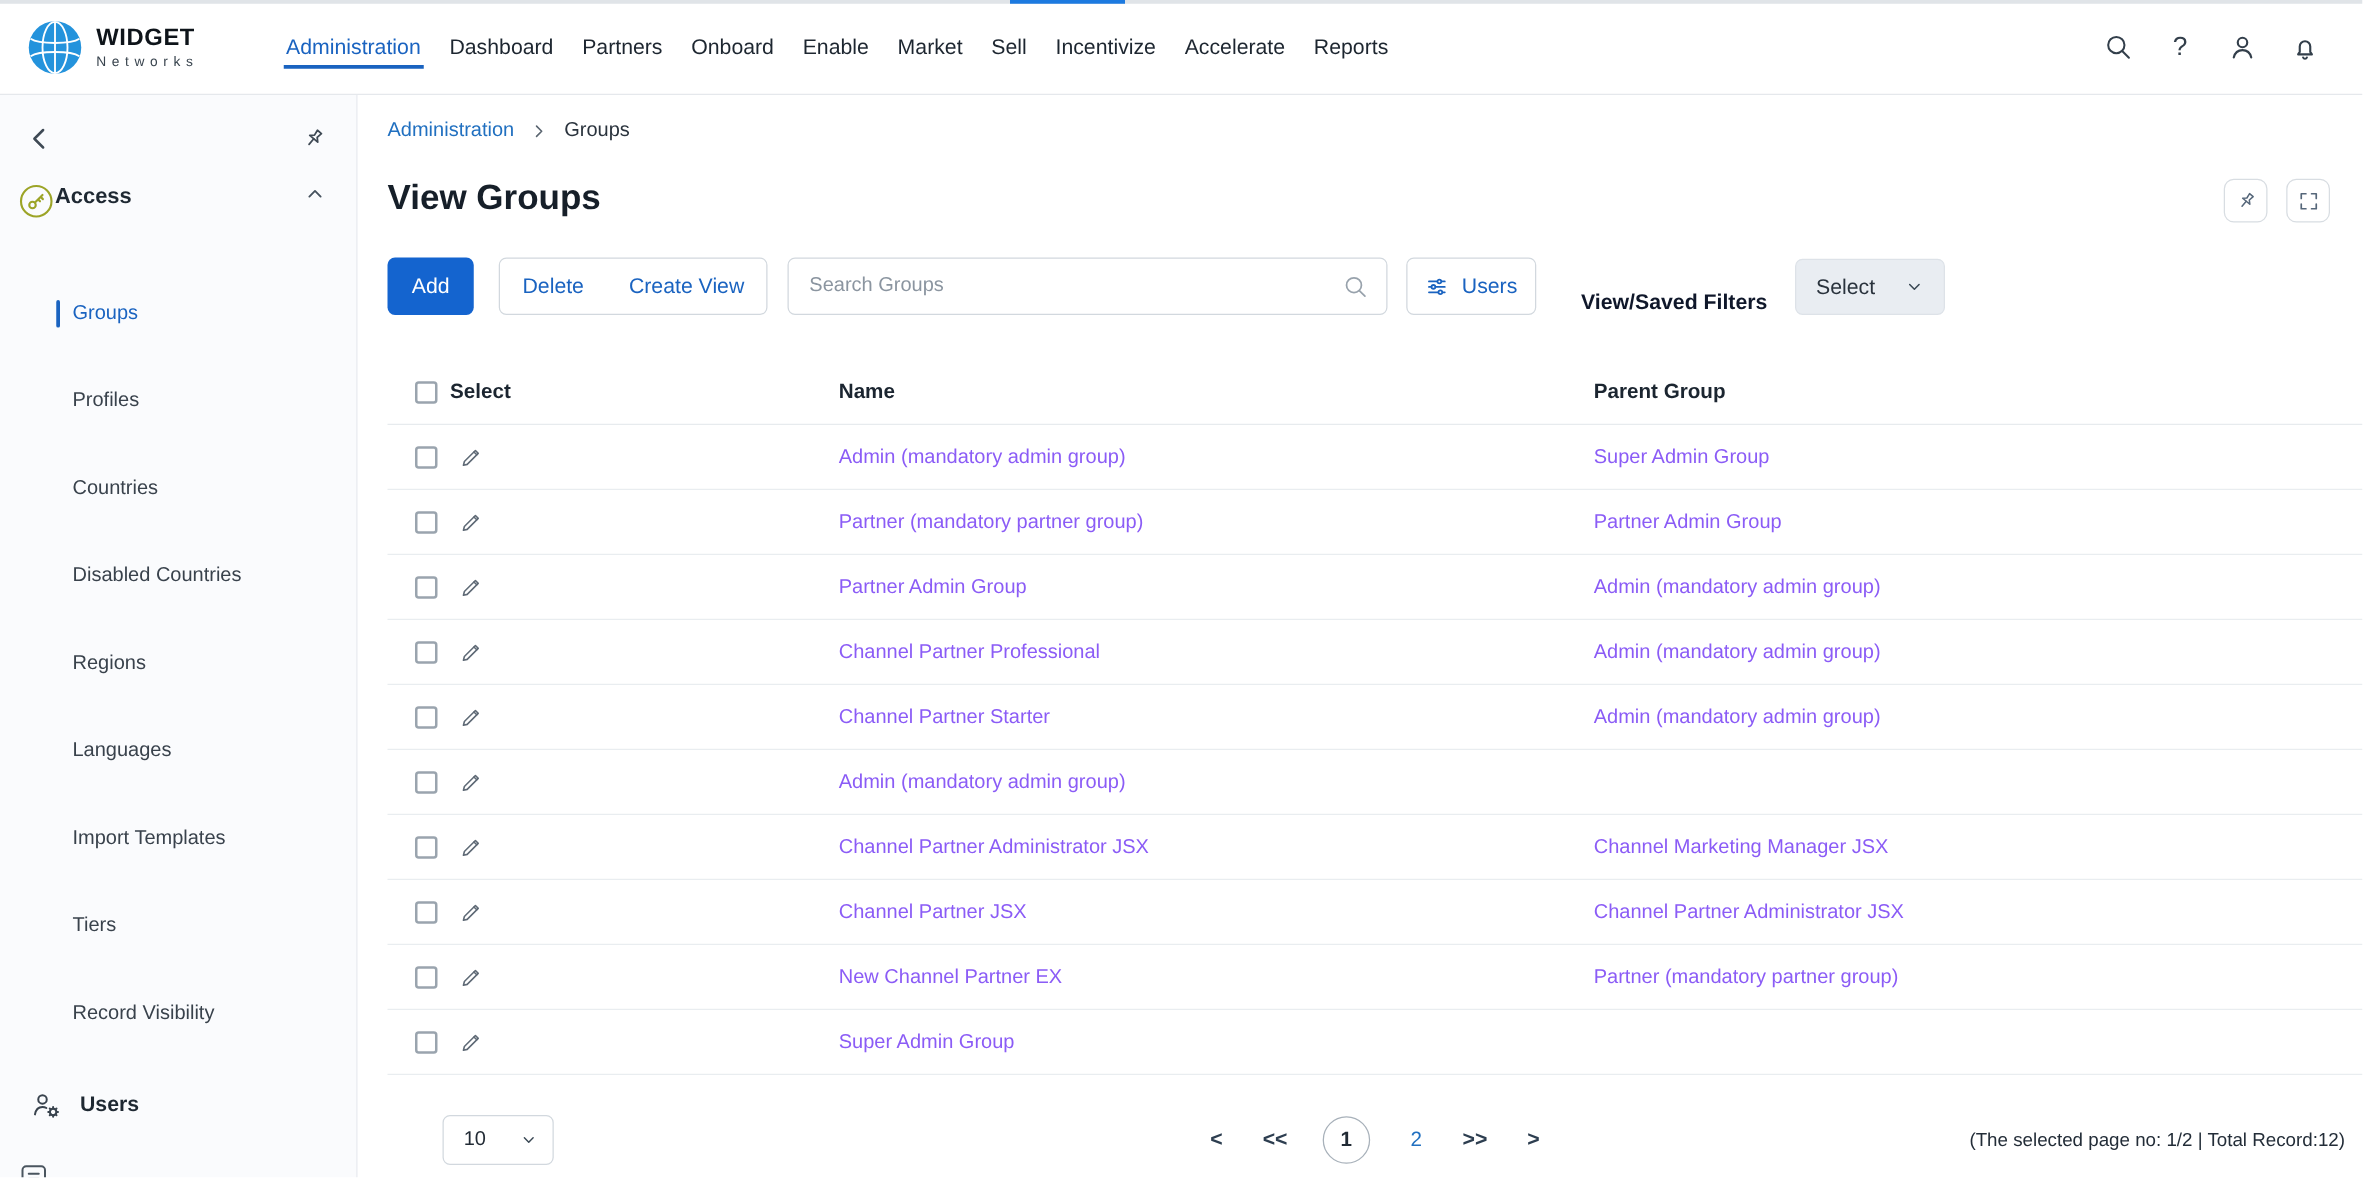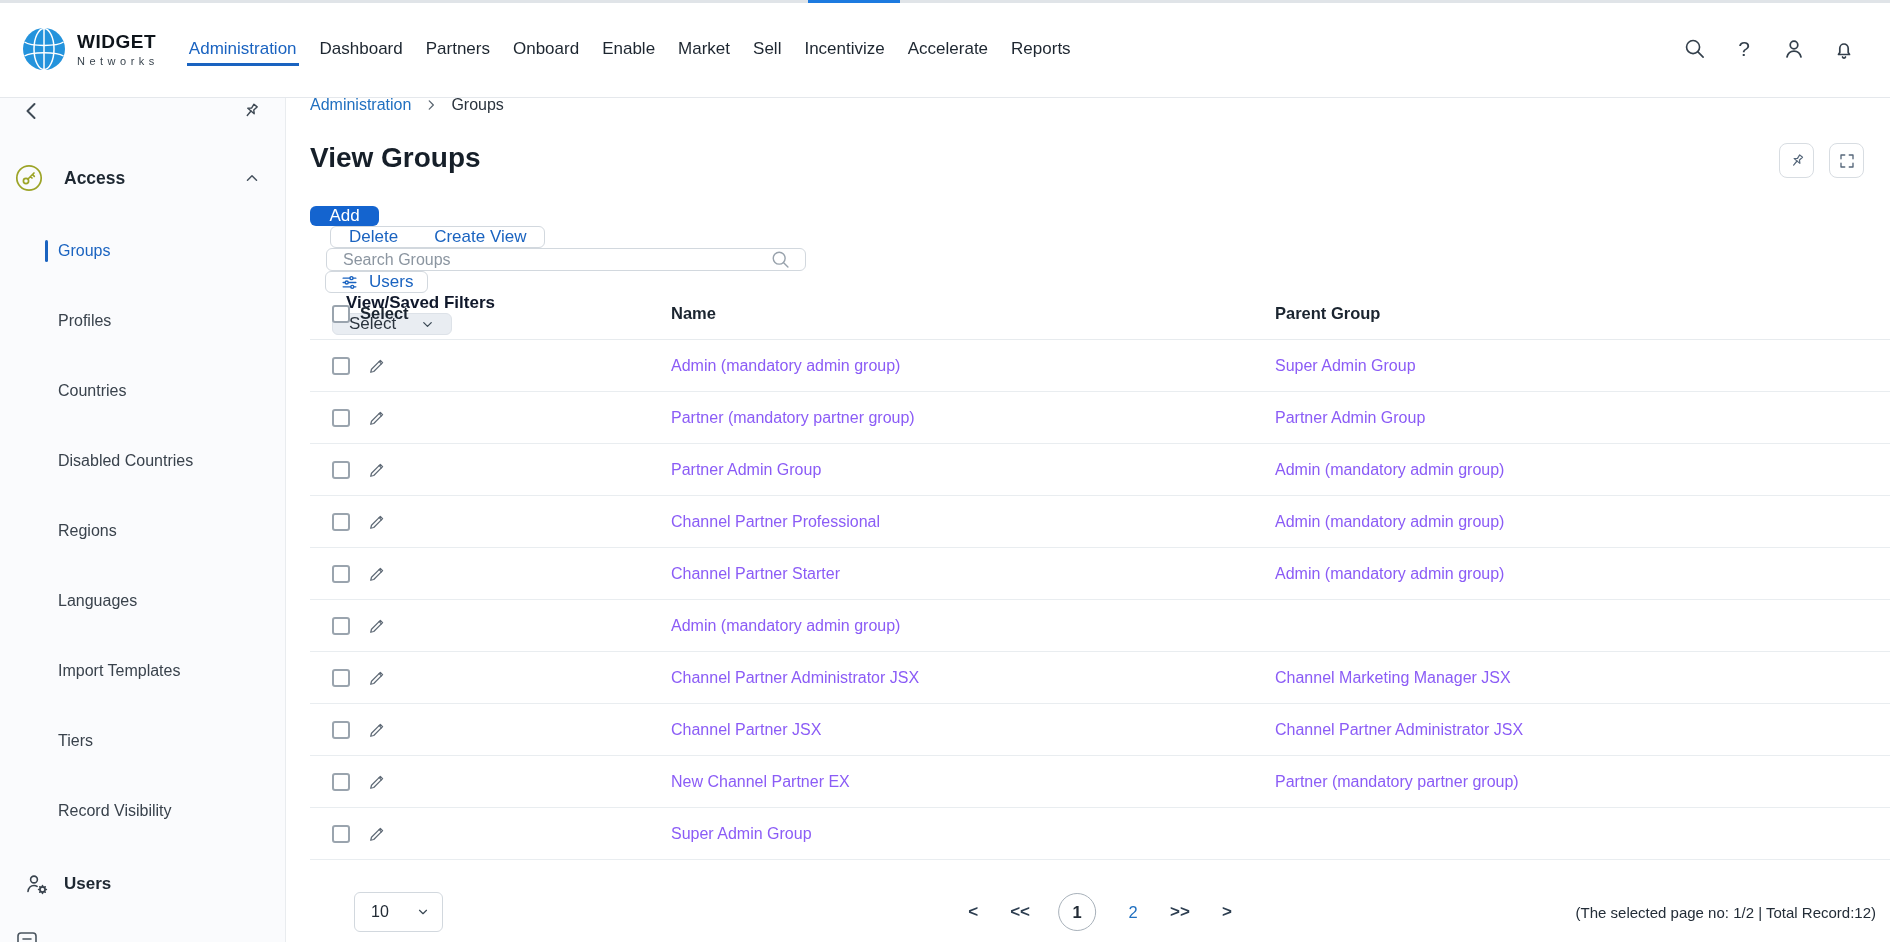--- a/index.html
+++ b/index.html
@@ -10,42 +10,42 @@
   }
   a { text-decoration:none; cursor:pointer; }
   svg { display:block; }
 
   
   .progress-track { position:absolute; top:0; left:0; right:0; height:3px; background:#e0e4e8; z-index:20; }
   .progress-fill { position:absolute; top:0; left:808px; width:92px; height:3px; background:#1c7ae0; }
 
   
   .top-bar {
-    position:absolute; top:0; left:0; right:0; height:98px; background:#fff;
-    border-bottom:1px solid #e5e8ec; display:flex; z-index:10;
+    position:absolute; top:0; left:0; right:0; height:76px; background:#fff;
+    border-bottom:1px solid #e5e8ec; display:flex; z-index:10;gap:40px;
   }
   .brand { display:flex; align-items:center; gap:11px; margin-left:22px; }
   .brand-text { display:flex; flex-direction:column; }
   .brand-title { font-size:19px; font-weight:700; letter-spacing:.5px; color:#0e141a; }
   .brand-sub { font-size:11px; letter-spacing:4.5px; color:#39444e; margin-top:2px; }
   .primary-nav { display:flex; align-items:center; gap:19px; margin-left:28px; height:100%; }
   .nav-item { font-size:17px; font-weight:500; color:#1d2630; padding:8px 2px 7px; cursor:pointer; white-space:nowrap; }
   .nav-item.active { color:#1a63c0; border-bottom:3px solid #1a63c0; padding-bottom:4px; }
   .header-icons { margin-left:auto; margin-right:34px; display:flex; align-items:center; gap:26px; }
   .h-icon { width:24px; height:24px; color:#333f4b; cursor:pointer; display:flex; align-items:center; justify-content:center; }
   .help-glyph { font-size:21px; font-weight:500; color:#333f4b; }
 
   
   .sidebar {
     position:absolute; top:76px; left:0; bottom:0; width:286px; background:#fafbfd;
     border-right:1px solid #e9ecef; overflow:hidden;
   }
   .sb-top { margin-top:12px; height:46px; display:flex; align-items:center; justify-content:space-between; padding:0 24px 0 20px; }
   .sb-top .sb-icon { color:#3f4a55; cursor:pointer; }
-  .sb-section { margin-top:12px; height:64px; display:flex; align-items:center; gap:20px; padding:0 24px 0 14px; cursor:pointer; }
+  .sb-section { margin-top:12px; height:64px; display:flex; gap:0; padding:0 24px 0 14px; cursor:pointer; }
   .sb-section-label { flex:1; font-size:17.5px; font-weight:600; color:#1e2832; }
   .side-item {
     position:relative; height:70px; display:flex; align-items:center; padding-left:58px;
     font-size:16px; color:#39424c; cursor:pointer;
   }
   .side-item.active { color:#1a63c0; font-weight:500; }
   .side-item.active::before {
     content:""; position:absolute; left:45px; top:24px; width:3px; height:22px; background:#1a63c0; border-radius:2px;
   }
   .sb-items { margin-top:6px; }
@@ -58,21 +58,21 @@
   .breadcrumb { margin-top:20px; display:flex; align-items:center; gap:13px; font-size:16px; }
   .bc-link { color:#2170c0; }
   .bc-current { color:#2a333d; }
   .bc-sep { color:#5a6570; }
   .page-title { margin-top:28px; font-size:28px; font-weight:700; color:#161f29; }
   .corner-buttons { position:absolute; top:67px; right:26px; display:flex; gap:15px; }
   .corner-btn { width:35px; height:35px; border:1px solid #d8dde2; border-radius:8px; background:#fff;
     display:flex; align-items:center; justify-content:center; color:#56677a; cursor:pointer; }
 
   
-  .toolbar { margin-top:32px; display:flex; align-items:flex-start; height:46px;flex-direction:column; }
+  .toolbar { margin-top:32px; display:flex; align-items:flex-end; height:46px; }
   .btn-add { width:69px; height:46px; background:#1464cf; color:#fff; font-size:17px; font-weight:500;
     border:none; border-radius:6px; cursor:pointer; font-family:inherit; }
   .btn-group { margin-left:20px; height:46px; border:1px solid #d2d8de; border-radius:6px; background:#fff;
     display:flex; align-items:center; }
   .grp-btn { padding:0 18px; height:100%; background:none; border:none; font-family:inherit;
     font-size:17px; color:#1a63c0; font-weight:500; cursor:pointer; }
   .search-box { margin-left:16px; width:480px; height:46px; border:1px solid #d2d8de; border-radius:6px;
     display:flex; align-items:center; padding:0 14px 0 16px; background:#fff; }
   .search-box input { flex:1; border:none; outline:none; font-size:16px; font-family:inherit; color:#2a333d; background:transparent; }
   .search-box input::placeholder { color:#8b95a0; }

